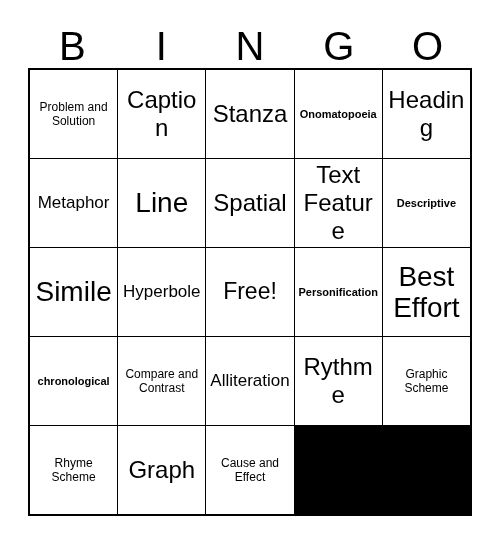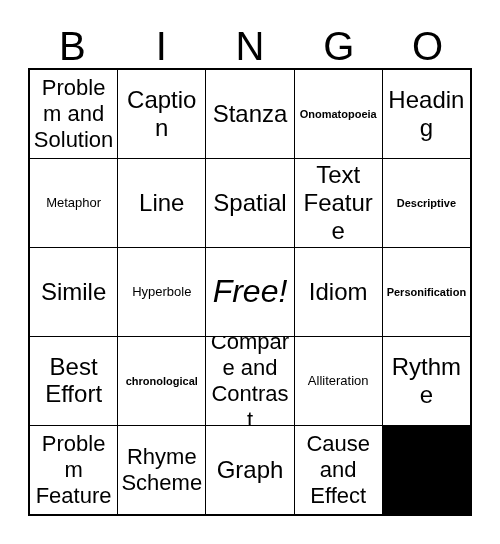--- a/index.html
+++ b/index.html
@@ -70,26 +70,26 @@
   .cell-text {
     display: block;
     width: 100%;
     text-align: center;
     line-height: 1.12;
     word-wrap: break-word;
     white-space: pre-line;
   }
   
   .fs-xs  { font-size: 11px; line-height: 1.15; font-weight: bold; }
-  .fs-sm  { font-size: 13px; line-height: 1.15; }
-  .fs-md  { font-size: 22px; line-height: 1.18; }
+  .fs-sm  { font-size: 17px; line-height: 1.15; }
+  .fs-md  { font-size: 12px; line-height: 1.18; }
   .fs-lg  { font-size: 24px; line-height: 1.18; }
   .fs-xl  { font-size: 24px; line-height: 1.15; }
-  .fs-xxl { font-size: 24px; line-height: 1.12; }
-  .fs-free{ font-size: 32px; line-height: 1.1; font-style: italic; }
+  .fs-xxl { font-size: 28px; line-height: 1.12; }
+  .fs-free{ font-size: 23px; line-height: 1.1; }
 </style>
 </head>
 <body>
 
 <div id="card">
 
   <div id="bingo-header">
     <span class="header-letter">B</span>
     <span class="header-letter">I</span>
     <span class="header-letter">N</span>
@@ -131,42 +131,39 @@
       <div class="bingo-cell">
         <span class="cell-text fs-xxl">Simile</span>
       </div>
       <div class="bingo-cell">
         <span class="cell-text fs-sm">Hyperbole</span>
       </div>
       <div class="bingo-cell">
         <span class="cell-text fs-free">Free!</span>
       </div>
       <div class="bingo-cell">
-        <span class="cell-text fs-xxl">Idiom</span>
-      </div>
-      <div class="bingo-cell">
         <span class="cell-text fs-xs">Personification</span>
       </div>
       <div class="bingo-cell">
         <span class="cell-text fs-xxl">Best Effort</span>
       </div>
       <div class="bingo-cell">
         <span class="cell-text fs-xs">chronological</span>
       </div>
       <div class="bingo-cell">
         <span class="cell-text fs-md">Compare and Contrast</span>
       </div>
       <div class="bingo-cell">
         <span class="cell-text fs-sm">Alliteration</span>
       </div>
       <div class="bingo-cell">
         <span class="cell-text fs-lg">Rythme</span>
       </div>
       <div class="bingo-cell">
-        <span class="cell-text fs-md">Problem Feature</span>
+        <span class="cell-text fs-md">Graphic Scheme</span>
       </div>
       <div class="bingo-cell">
         <span class="cell-text fs-md">Rhyme Scheme</span>
       </div>
       <div class="bingo-cell">
         <span class="cell-text fs-xl">Graph</span>
       </div>
       <div class="bingo-cell">
         <span class="cell-text fs-md">Cause and Effect</span>
       </div>

